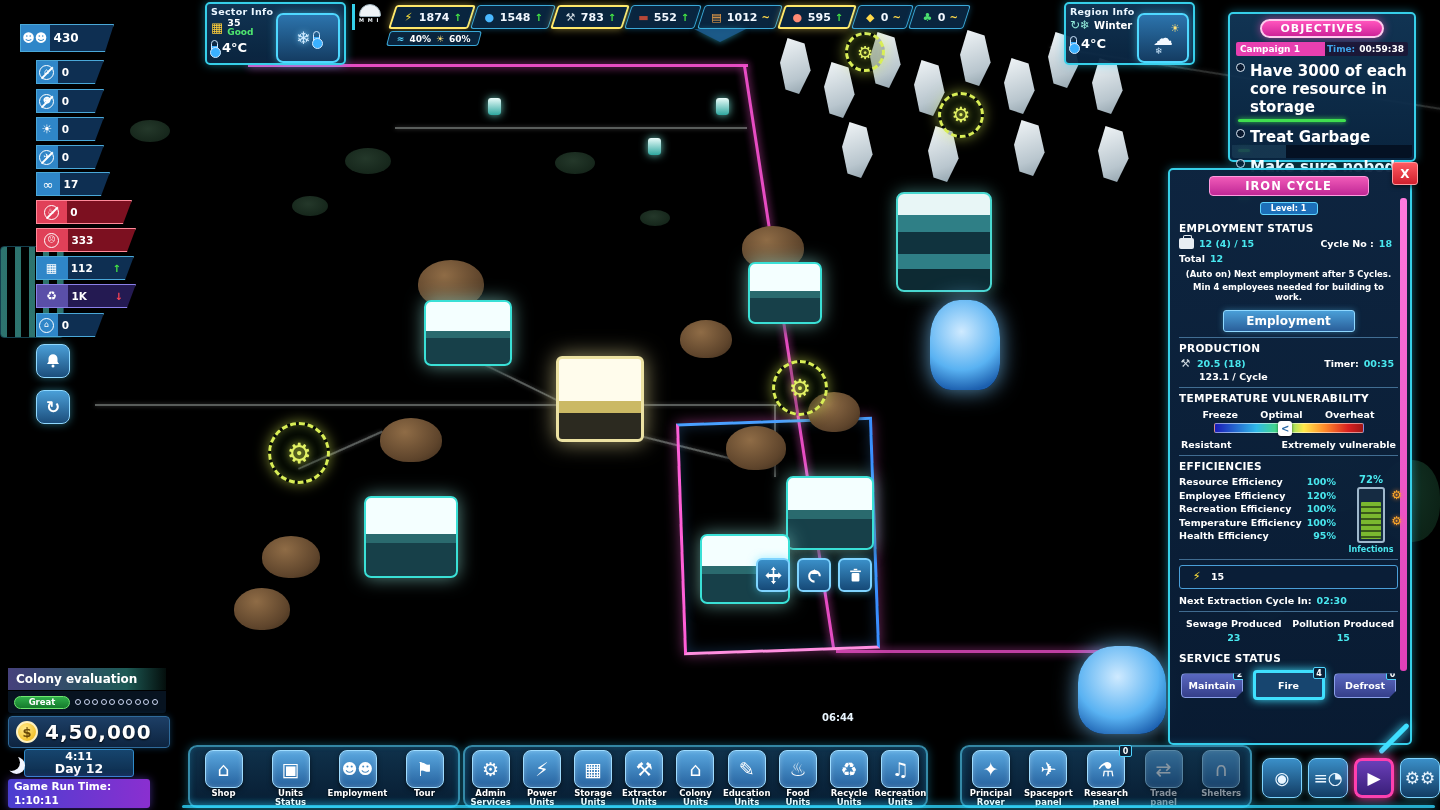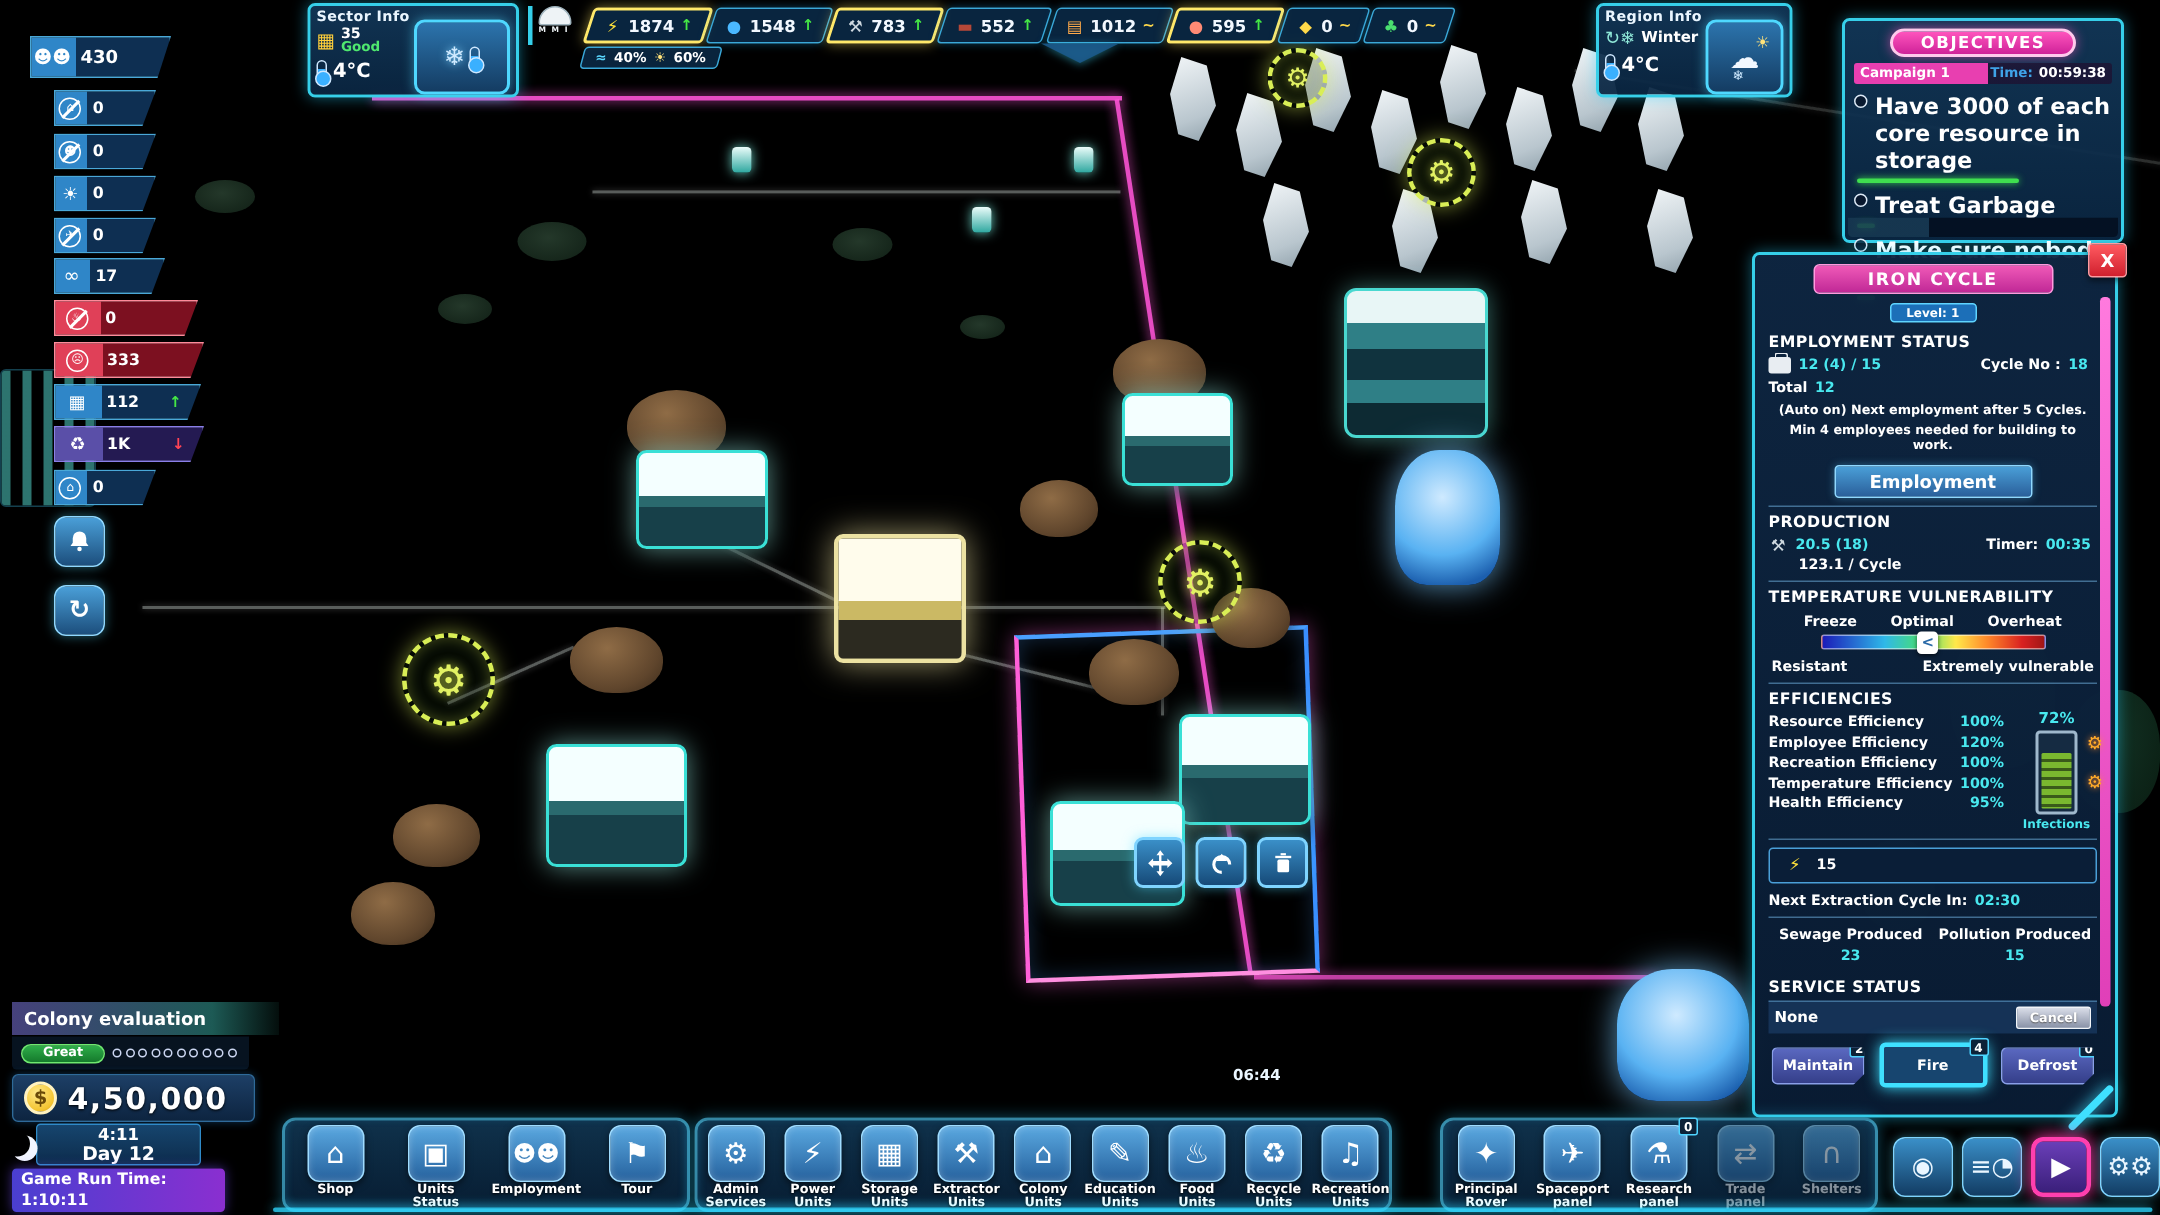--- a/index.html
+++ b/index.html
@@ -157,21 +157,21 @@
   .stat .ic{width:30%;text-align:center;font-size:11px;line-height:1;}
   .stat .v{font-size:10.5px;font-weight:bold;padding-left:5px;text-align:center;}
   .stat.red{background:linear-gradient(90deg,#e04058 0 32%,#7c1020 32%);border-color:#ff8a9a;}
   .stat.purp{background:linear-gradient(90deg,#5a4fa8 0 32%,#241a52 32%);border-color:#8a7fe8;}
   .circ{display:inline-flex;width:15px;height:15px;border:1.5px solid #fff;border-radius:50%;align-items:center;justify-content:center;
     font-size:8px;position:relative;}
   .slash::after{content:"";position:absolute;left:-1px;top:6px;width:16px;height:1.5px;background:#fff;transform:rotate(-45deg);}
   .sqbtn2{position:absolute;width:34px;height:34px;border-radius:8px;background:linear-gradient(180deg,#4a9fd8,#1c4e7c);
     border:1px solid #8fd8ff;display:flex;align-items:center;justify-content:center;box-shadow:0 0 8px rgba(80,220,255,.45);}
   
-  .col-title{position:absolute;left:8px;top:668px;width:178px;height:22px;display:flex;align-items:center;padding-left:8px;
+  .col-title{position:absolute;left:8px;top:668px;width:158px;height:22px;display:flex;align-items:center;padding-left:8px;
     background:linear-gradient(90deg,#46417c,#1d5a55 75%,rgba(20,70,60,.2));font-size:12px;font-weight:bold;}
   .col-rating{position:absolute;left:8px;top:691px;width:158px;height:22px;background:rgba(8,22,38,.85);
     display:flex;align-items:center;gap:5px;padding:0 6px;border-radius:0 0 3px 3px;}
   .greatpill{width:56px;height:13px;border:1.5px solid #6fe86f;border-radius:8px;background:linear-gradient(180deg,#2fae4a,#157a2c);
     font-size:8.5px;font-weight:bold;display:flex;align-items:center;justify-content:center;}
   .dots{display:flex;gap:2.5px;}
   .dots i{width:6px;height:6px;border:1.2px solid #cdd7f2;border-radius:50%;}
   .money{position:absolute;left:8px;top:716px;width:162px;height:32px;border-radius:4px;background:linear-gradient(180deg,#1d3f66,#0d2440);
     border:1px solid #2f6a9a;display:flex;align-items:center;gap:7px;padding:0 7px;box-shadow:0 0 6px rgba(40,160,255,.3);}
   .coin{width:22px;height:22px;border-radius:50%;background:radial-gradient(circle at 38% 32%,#ffe98a,#f4c430 70%,#c8901a);
@@ -508,24 +508,20 @@
       <div>
         <span>Sewage Produced</span><br>
         <span class="teal">23</span>
       </div>
       <div>
         <span>Pollution Produced</span><br>
         <span class="teal">15</span>
       </div>
     </div>
     <div class="sechead">SERVICE STATUS</div>
-    <div class="statusbox">
-      <span>None</span>
-      <span class="cancelbtn">Cancel</span>
-    </div>
     <div class="svcrow">
       <div class="svcbtn">
         <span>Maintain</span>
         <span class="badge">2</span>
       </div>
       <div class="svcbtn active">
         <span>Fire</span>
         <span class="badge">4</span>
       </div>
       <div class="svcbtn">

